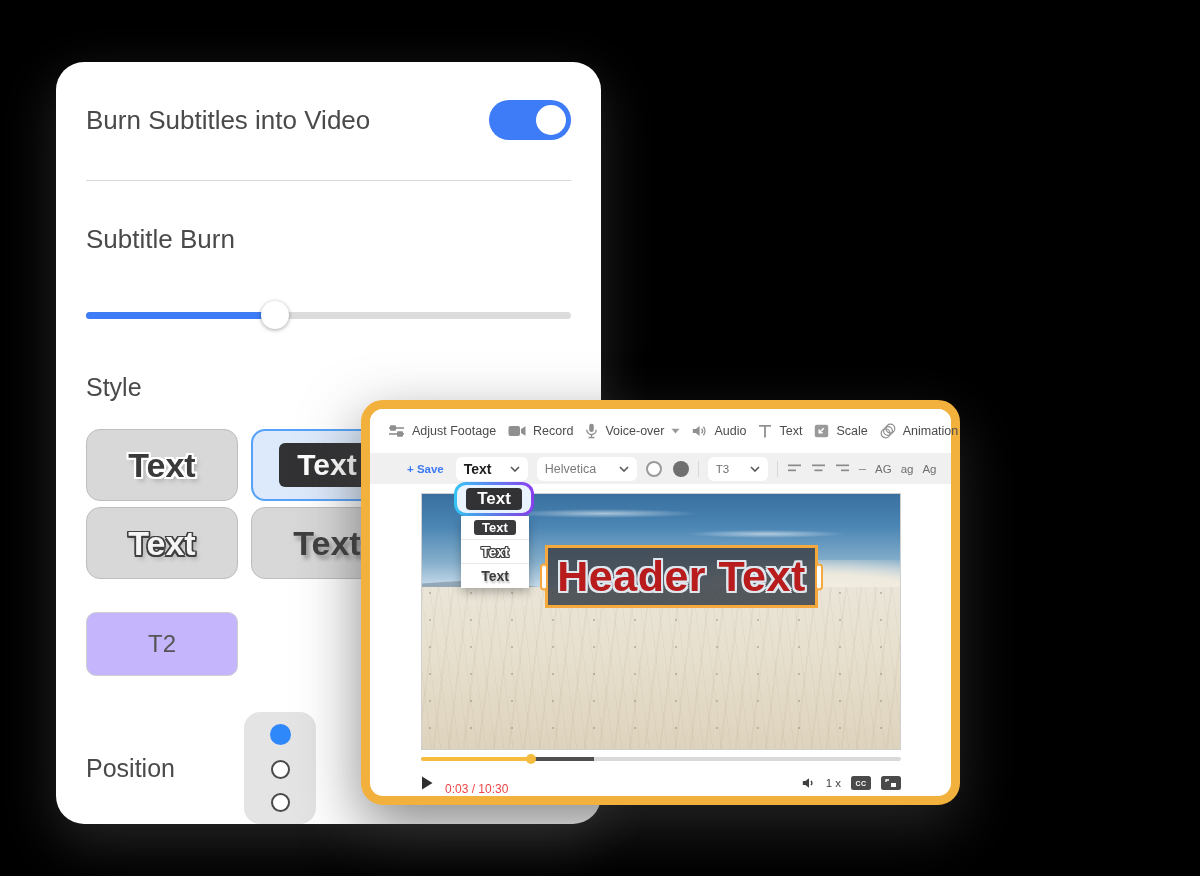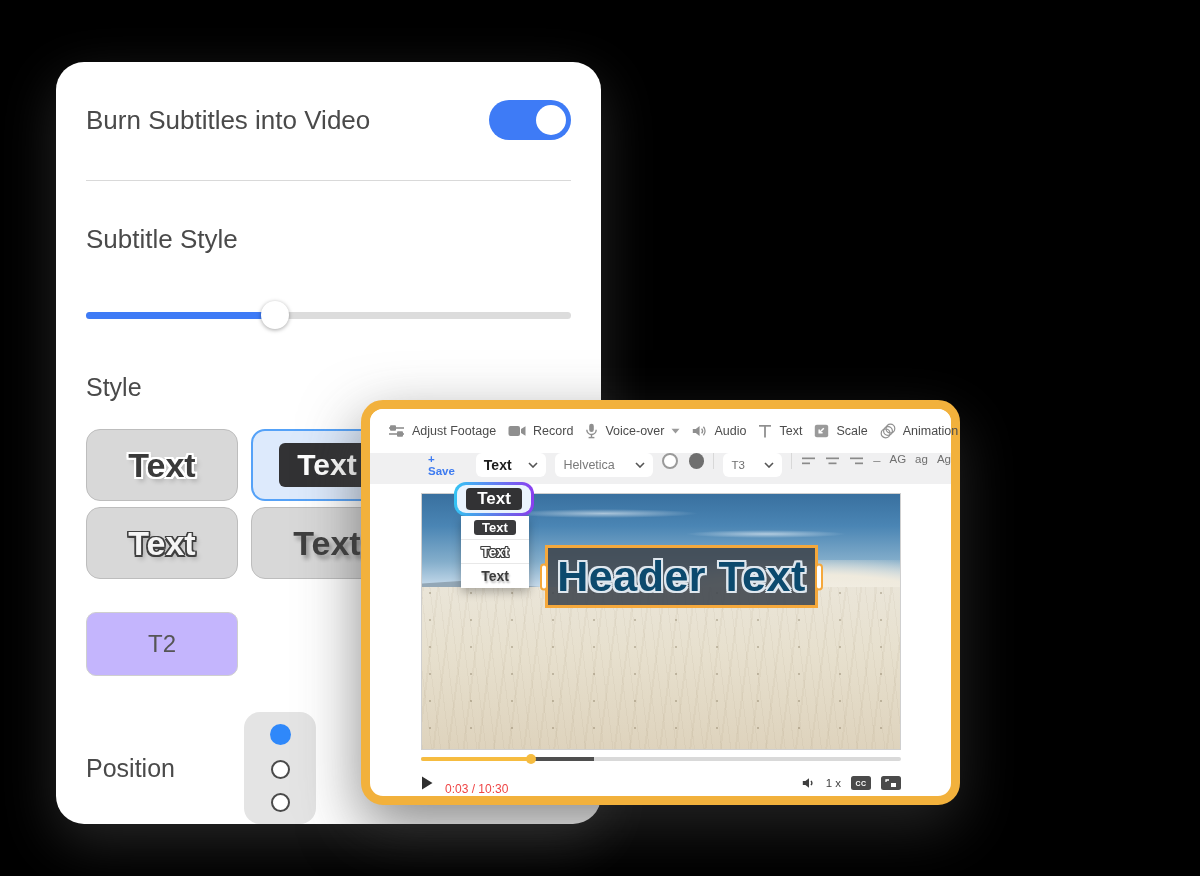--- a/index.html
+++ b/index.html
@@ -43,21 +43,21 @@
   .radio.on { background:#2F88FA; border:none; width:21px; height:21px; }
 
   
   .editor-card { position:absolute; left:361px; top:400px; width:599px; height:405px;
     background:#fff; border:9px solid #F2B13C; border-radius:22px; z-index:2;
     box-shadow:0 22px 60px rgba(60,60,60,.6); overflow:visible; }
   .toolbar1 { height:44px; display:flex; align-items:center; justify-content:space-between; padding:0 12px; background:#fff; border-radius:13px 13px 0 0; }
   .tb1-item { display:flex; align-items:center; gap:7px; font-size:12.5px; color:#4c4c4c; padding:0 6px; cursor:pointer; white-space:nowrap; }
   .tb1-sep { width:1px; height:28px; background:#e3e3e3; }
   .icon { display:inline-flex; color:#8f8f8f; }
-  .toolbar2 { height:31px; background:#f0f0f1; display:flex; align-items:flex-start; padding-left:58px; gap:9px; }
+  .toolbar2 { height:31px; background:#f0f0f1; display:flex; align-items:center; padding-left:37px; gap:9px; }
   .save-link { font-size:11.5px; color:#3E7BF0; font-weight:700; cursor:pointer; margin-right:3px; }
   .dd-box { background:#fff; border-radius:6px; height:24px; display:flex; align-items:center; justify-content:space-between; padding:0 8px; cursor:pointer; }
   .dd-text { width:72px; font-size:14px; font-weight:700; color:#1c1c1c; }
   .dd-font { width:100px; font-size:12.5px; color:#7a7a7a; }
   .dd-t3 { width:60px; font-size:11.5px; color:#6f6f6f; }
   .circle-outline { width:16px; height:16px; border-radius:50%; background:#fff; border:2px solid #9a9a9a; cursor:pointer; }
   .circle-filled { width:16px; height:16px; border-radius:50%; background:#6f6f6f; cursor:pointer; margin-left:2px; }
   .tb2-sep { width:1px; height:16px; background:#d8d8d8; }
   .align-ic { cursor:pointer; color:#8a8a8a; }
   .dash { color:#8a8a8a; font-size:13px; cursor:pointer; }
@@ -88,21 +88,21 @@
   .dd-list { width:68px; margin-left:7px; background:#fff; box-shadow:0 4px 9px rgba(0,0,0,.28); }
   .dd-item { height:24px; display:flex; align-items:center; justify-content:center; border-bottom:1px solid #e8e8e8; cursor:pointer; }
   .dd-item:last-child { border-bottom:none; }
   .dd-item .mini-boxed2 { background:#3a3a3c; color:#fff; border-radius:3px; padding:0 8px; font-size:13px; font-weight:700; }
   .mini-hollow { font-size:14px; font-weight:700; color:#fdfdfd;
     text-shadow:-1px -1px 0 #3f3f3f,1px -1px 0 #3f3f3f,-1px 1px 0 #3f3f3f,1px 1px 0 #3f3f3f,-1px 0 0 #3f3f3f,1px 0 0 #3f3f3f,0 -1px 0 #3f3f3f,0 1px 0 #3f3f3f; }
   .mini-plain { font-size:14px; font-weight:700; color:#3c3c3c; text-shadow:1px 2px 2px rgba(0,0,0,.3); }
 
   .header-box { position:absolute; left:124px; top:52px; width:273px; height:63px;
     background:rgba(62,68,76,.88); border:3px solid #F5A83B; display:flex; align-items:center; justify-content:center; z-index:4; cursor:move; }
-  .header-text { font-size:43px; font-weight:700; color:#0c4a6e; letter-spacing:.5px; white-space:nowrap;
+  .header-text { font-size:43px; font-weight:700; color:#b91c1c; letter-spacing:.5px; white-space:nowrap;
     text-shadow:-2px -2px 0 #dfe7ee,2px -2px 0 #dfe7ee,-2px 2px 0 #dfe7ee,2px 2px 0 #dfe7ee,-2px 0 0 #dfe7ee,2px 0 0 #dfe7ee,0 -2px 0 #dfe7ee,0 2px 0 #dfe7ee; }
   .handle { position:absolute; top:50%; transform:translateY(-50%); width:8px; height:27px; background:#fff;
     border:2px solid #F5A83B; border-radius:5px; cursor:ew-resize; }
   .handle.left { left:-8px; } .handle.right { right:-8px; }
 
   .progress { position:relative; width:480px; height:4px; margin:7px 0 0 51px; background:#d9d9d9; border-radius:2px; cursor:pointer; }
   .prog-played { position:absolute; left:0; top:0; bottom:0; background:#F6BC40; border-radius:2px; }
   .prog-buffer { position:absolute; top:0; bottom:0; background:#4f4f4f; }
   .prog-dot { position:absolute; top:-3px; width:10px; height:10px; border-radius:50%; background:#F6BC40; transform:translateX(-50%); }
   .controls { width:480px; margin:9px 0 0 51px; display:flex; align-items:center; gap:10px; }
@@ -116,21 +116,21 @@
 <body>
 
 <div class="subtitle-card">
   <div class="burn-row">
     <div class="big-label">Burn Subtitles into Video</div>
     <div class="toggle">
       <div class="knob"></div>
     </div>
   </div>
   <div class="divider"></div>
-  <div class="big-label pace-label">Subtitle Style</div>
+  <div class="big-label pace-label">Subtitle Burn</div>
   <div class="slider">
     <div class="track"></div>
     <div class="fill" style="width: 39%;"></div>
     <div class="knob" style="left: 39%;"></div>
   </div>
   <div class="style-label">Style</div>
   <div class="style-grid">
     <div class="style-btn">
       <span class="txt-stroke-white">Text</span>
     </div>

